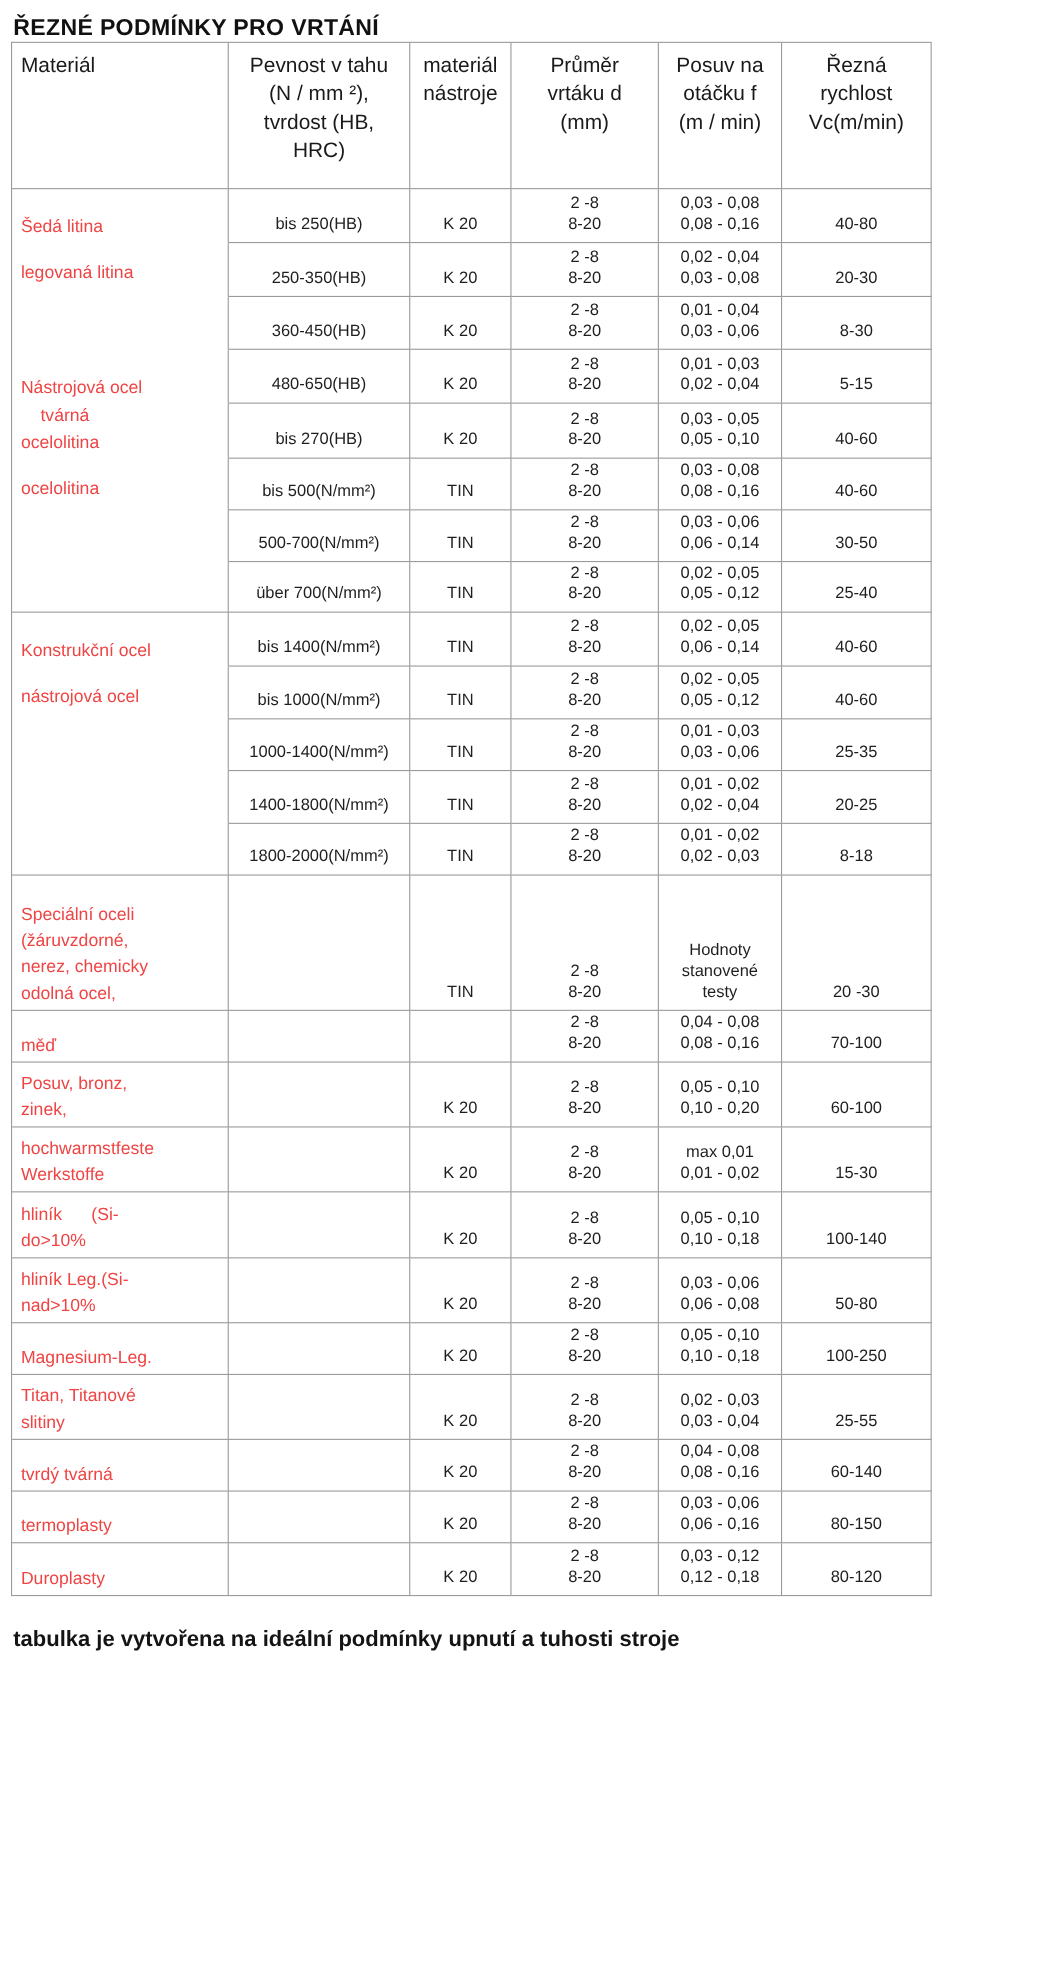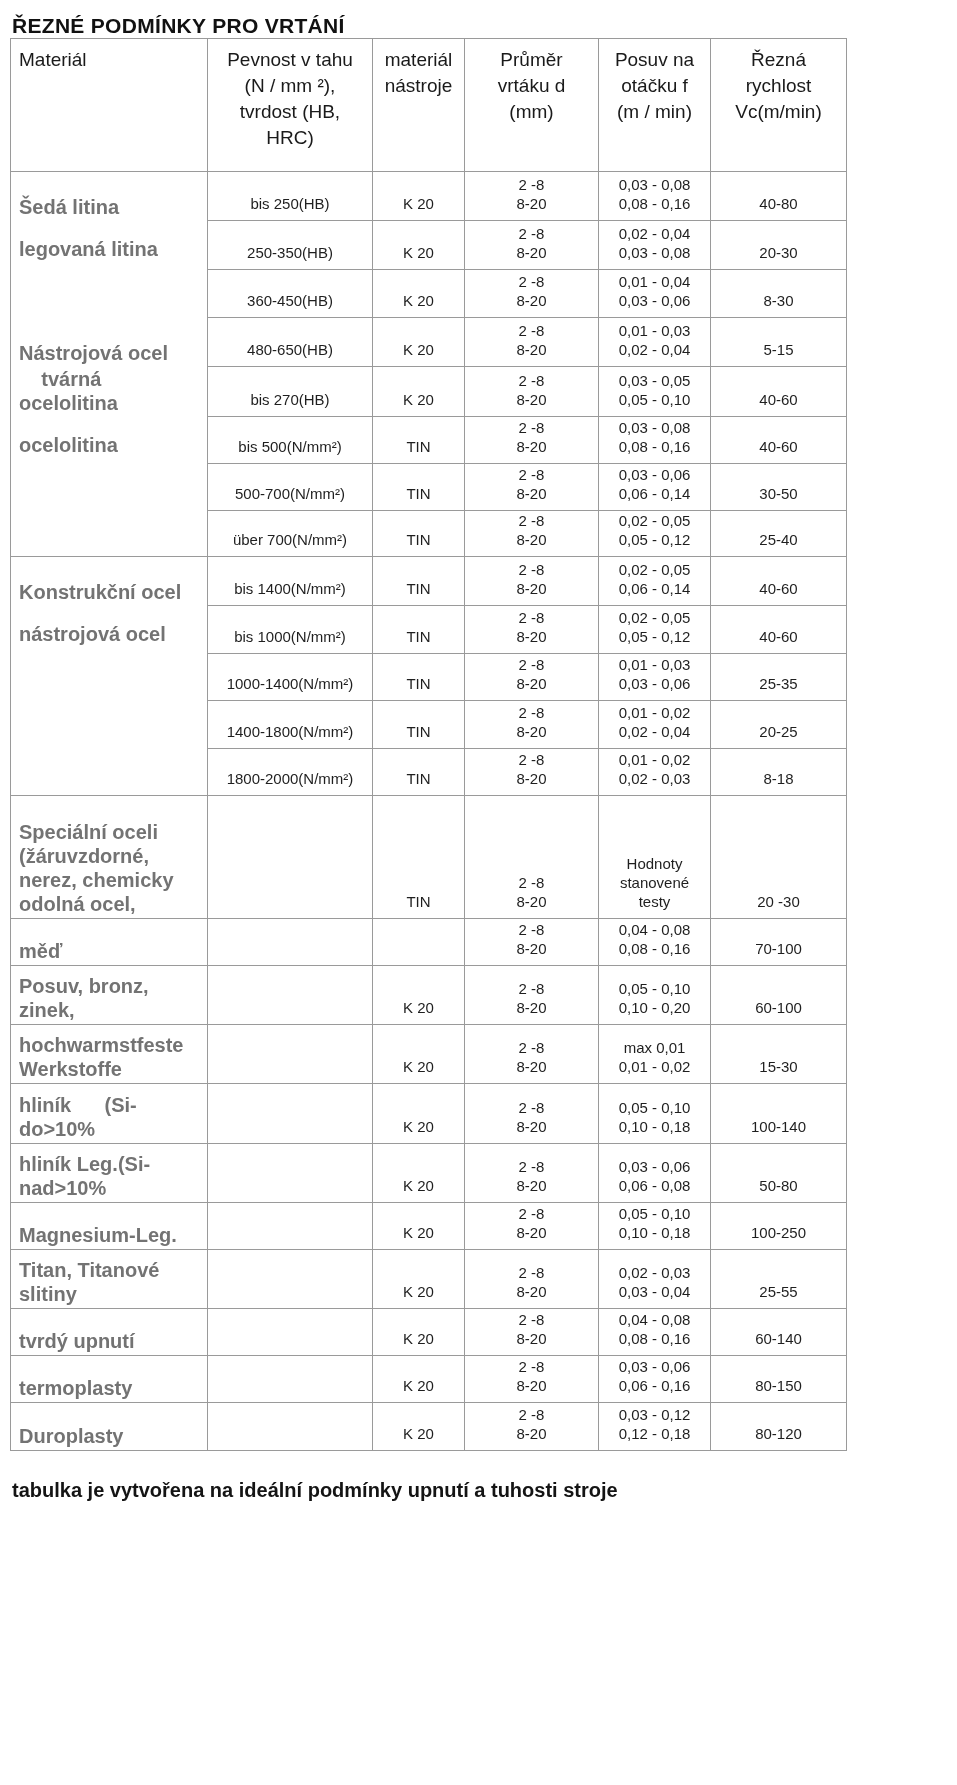--- a/index.html
+++ b/index.html
@@ -50,24 +50,24 @@
     font-size: 15px;
     line-height: 19px;
     color: #1f1f1f;
     text-align: center;
     vertical-align: bottom;
     padding: 0 4px 7px 4px;
   }
   td.mat {
     text-align: left;
     padding: 0 4px 2px 8px;
-    font-weight: bold;
-    font-size: 20px;
+    font-weight: normal;
+    font-size: 16px;
     line-height: 24px;
-    color: #737373;
+    color: #ef4444;
   }
   td.mat-top {
     vertical-align: top;
     padding-top: 16px;
   }
   td.nb { border-bottom: none; }
 
   tr { height: 47px; }
   tr.h46 { height: 46px; }
   tr.h48 { height: 48px; }
@@ -328,21 +328,21 @@
 slitiny</td>
         <td></td>
         <td>K 20</td>
         <td>2 -8
 8-20</td>
         <td>0,02 - 0,03
 0,03 - 0,04</td>
         <td>25-55</td>
       </tr>
       <tr>
-        <td class="mat">tvrdý upnutí</td>
+        <td class="mat">tvrdý tvárná</td>
         <td></td>
         <td>K 20</td>
         <td>2 -8
 8-20</td>
         <td>0,04 - 0,08
 0,08 - 0,16</td>
         <td>60-140</td>
       </tr>
       <tr>
         <td class="mat">termoplasty</td>

